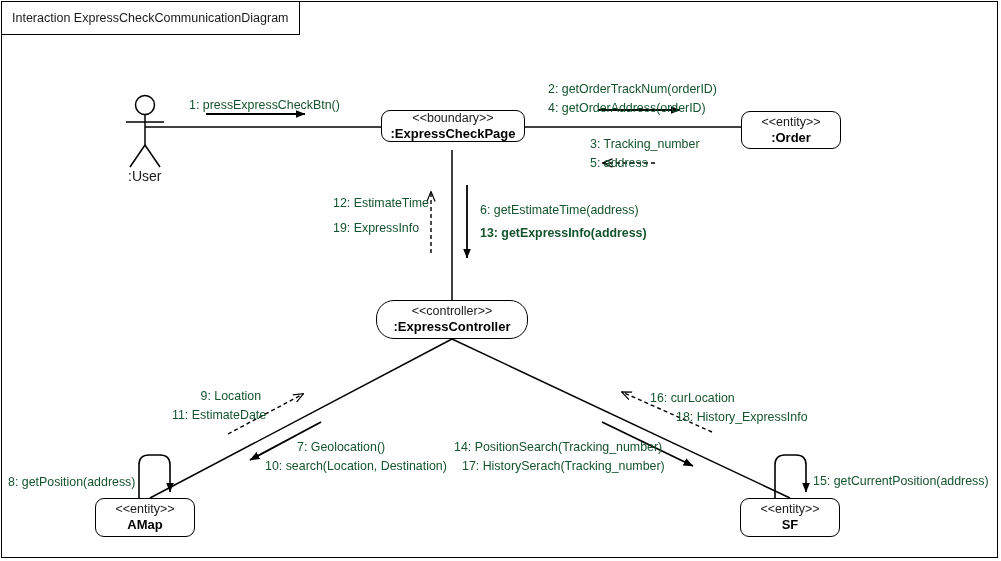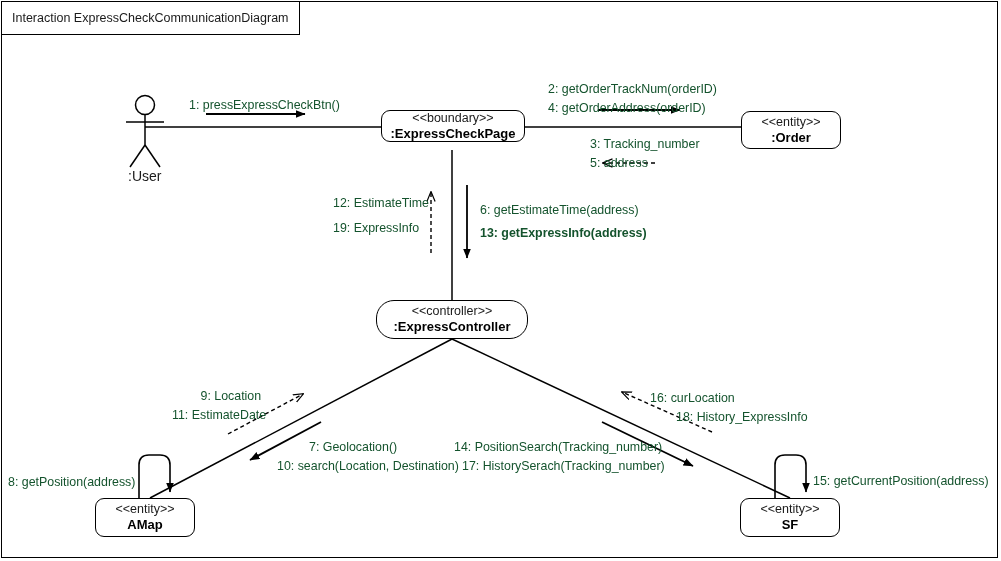--- a/index.html
+++ b/index.html
@@ -229,21 +229,21 @@
   <div class="msg" style="left:333px; top:196px;">
     <div>12: EstimateTime</div>
     <div style="padding-top:12px;">19: ExpressInfo</div>
   </div>
 
   <div class="msg" style="left:172px; top:389px;">
     <div style="text-align:right; padding-right:5px;">9: Location</div>
     <div style="padding-top:6px;">11: EstimateDate</div>
   </div>
 
-  <div class="msg" style="left:265px; top:440px;margin-left:12px;">
+  <div class="msg" style="left:265px; top:440px;">
     <div style="padding-left:32px;">7: Geolocation()</div>
     <div style="padding-top:6px;">10: search(Location, Destination)</div>
   </div>
 
   <div class="msg" style="left:8px; top:475px;">
     <div>8: getPosition(address)</div>
   </div>
 
   <div class="msg" style="left:434px; top:440px;">
     <div style="padding-left:20px;">14: PositionSearch(Tracking_number)</div>

